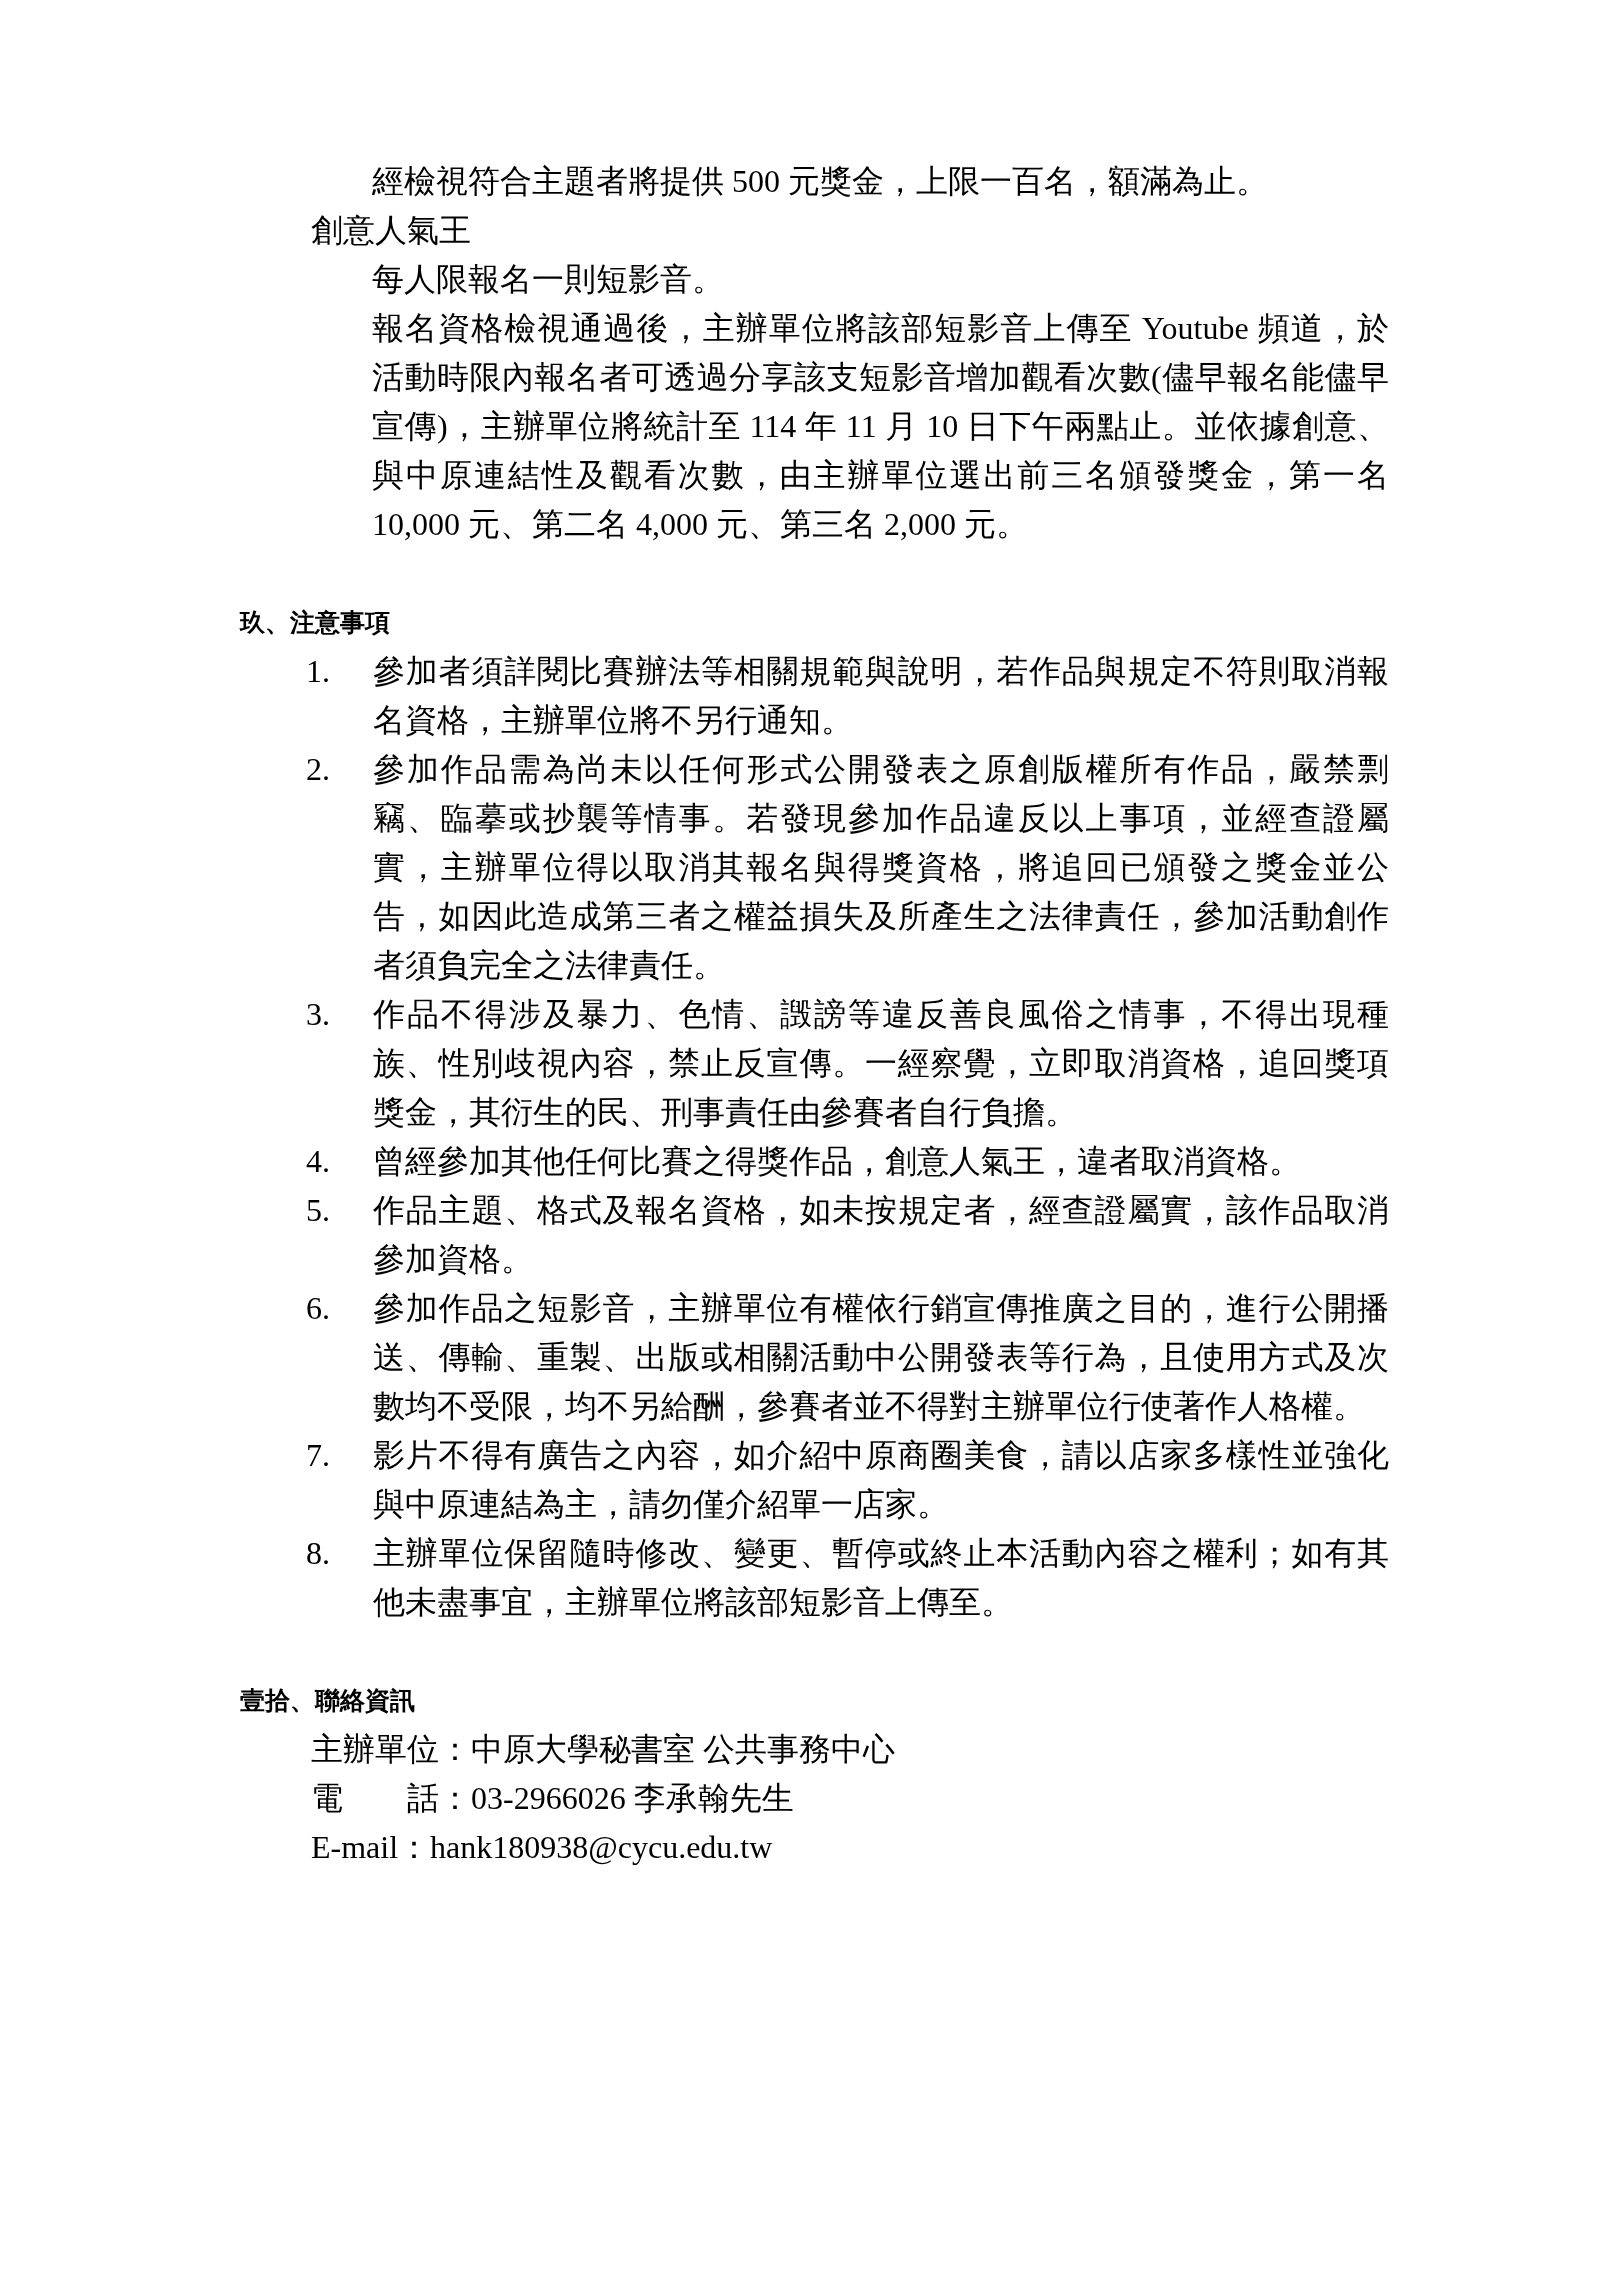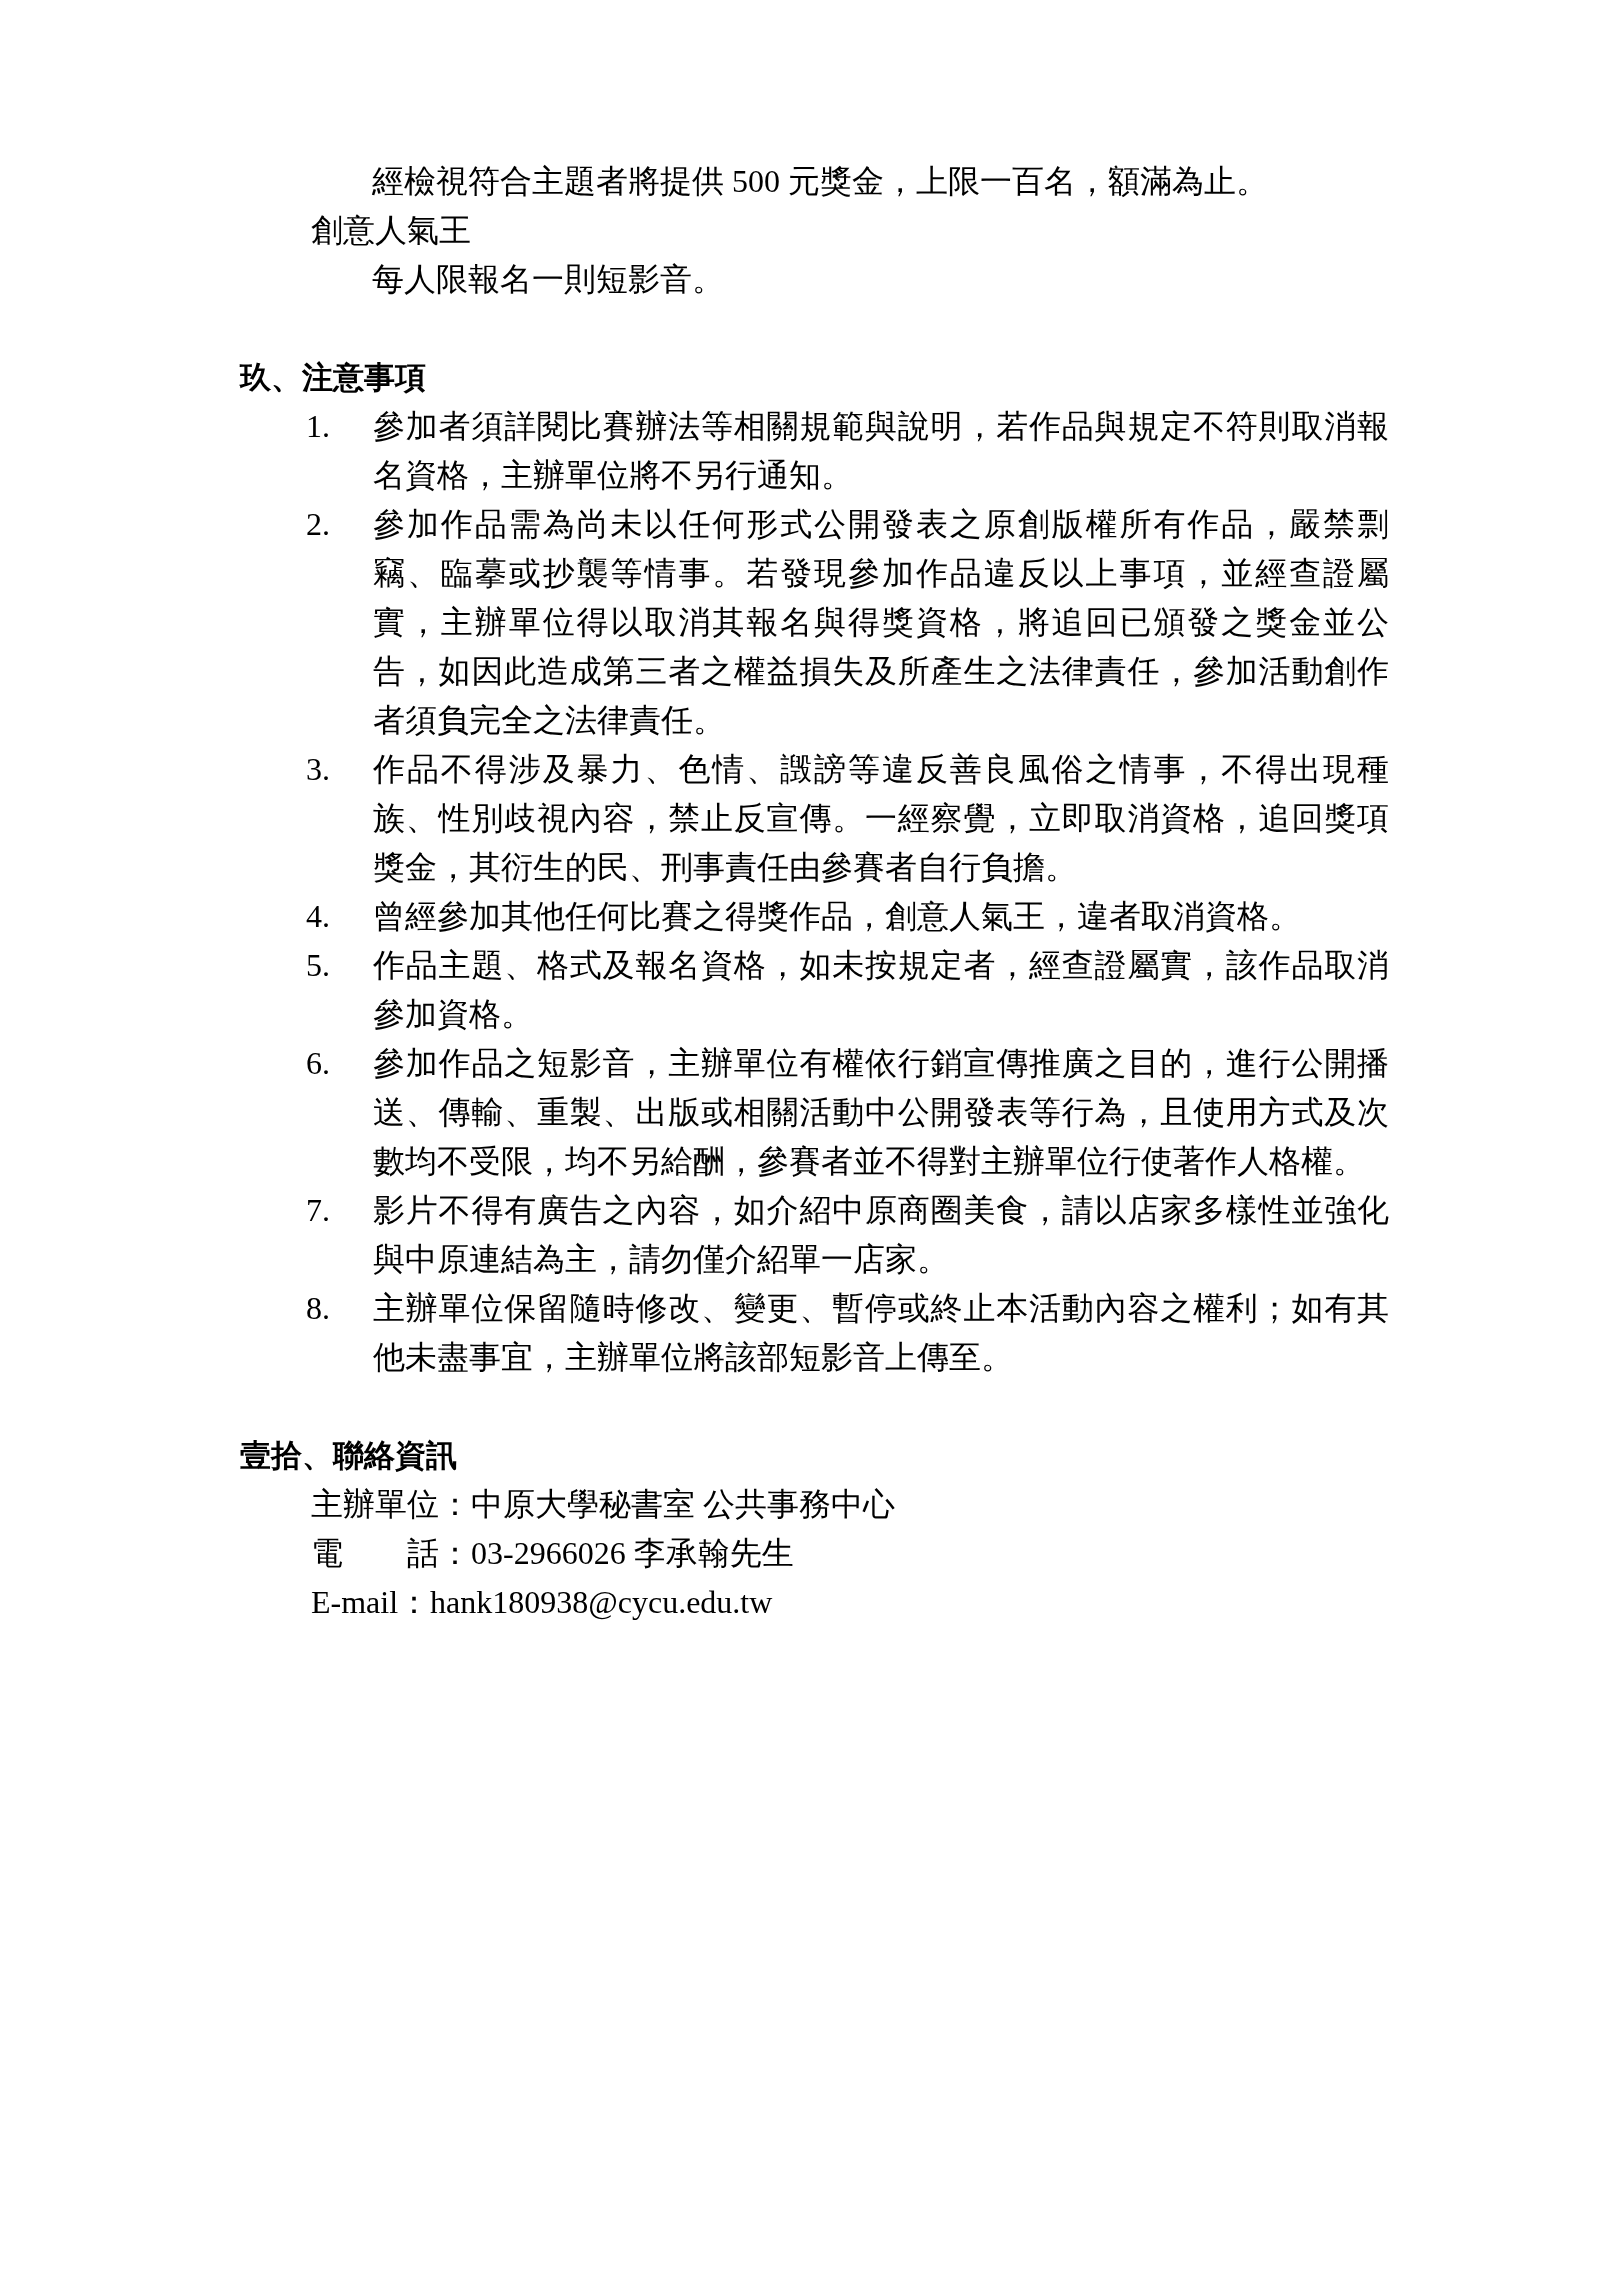--- a/index.html
+++ b/index.html
@@ -26,21 +26,21 @@
   }
   p, h2 { margin: 0; padding: 0; }
   .jp {
     text-align: justify;
     text-justify: inter-ideograph;
   }
   .indent-1 { padding-left: 71px; }
   .indent-2 { padding-left: 132px; }
   .section-heading {
     font-weight: bold;
-    font-size: 31px;
+    font-size: 25px;
     line-height: 49px;
     margin-top: 49px;
   }
   .note-item {
     display: flex;
     margin-left: 66px;
   }
   .note-number {
     flex: 0 0 67px;
   }
@@ -53,20 +53,21 @@
 </style>
 </head>
 <body>
 
 <div class="page">
   <div class="content">
 
     <p class="jp indent-2">經檢視符合主題者將提供 500 元獎金，上限一百名，額滿為止。</p>
     <p class="jp indent-1">創意人氣王</p>
     <p class="jp indent-2">每人限報名一則短影音。</p>
+    <p class="jp indent-2">報名資格檢視通過後，主辦單位將該部短影音上傳至 Youtube 頻道，於活動時限內報名者可透過分享該支短影音增加觀看次數(儘早報名能儘早宣傳)，主辦單位將統計至 114 年 11 月 10 日下午兩點止。並依據創意、與中原連結性及觀看次數，由主辦單位選出前三名頒發獎金，第一名 10,000 元、第二名 4,000 元、第三名 2,000 元。</p>
 
     <h2 class="section-heading">玖、注意事項</h2>
 
     <div class="note-item">
       <span class="note-number">1.</span>
       <span class="note-text">參加者須詳閱比賽辦法等相關規範與說明，若作品與規定不符則取消報名資格，主辦單位將不另行通知。</span>
     </div>
     <div class="note-item">
       <span class="note-number">2.</span>
       <span class="note-text">參加作品需為尚未以任何形式公開發表之原創版權所有作品，嚴禁剽竊、臨摹或抄襲等情事。若發現參加作品違反以上事項，並經查證屬實，主辦單位得以取消其報名與得獎資格，將追回已頒發之獎金並公告，如因此造成第三者之權益損失及所產生之法律責任，參加活動創作者須負完全之法律責任。</span>

